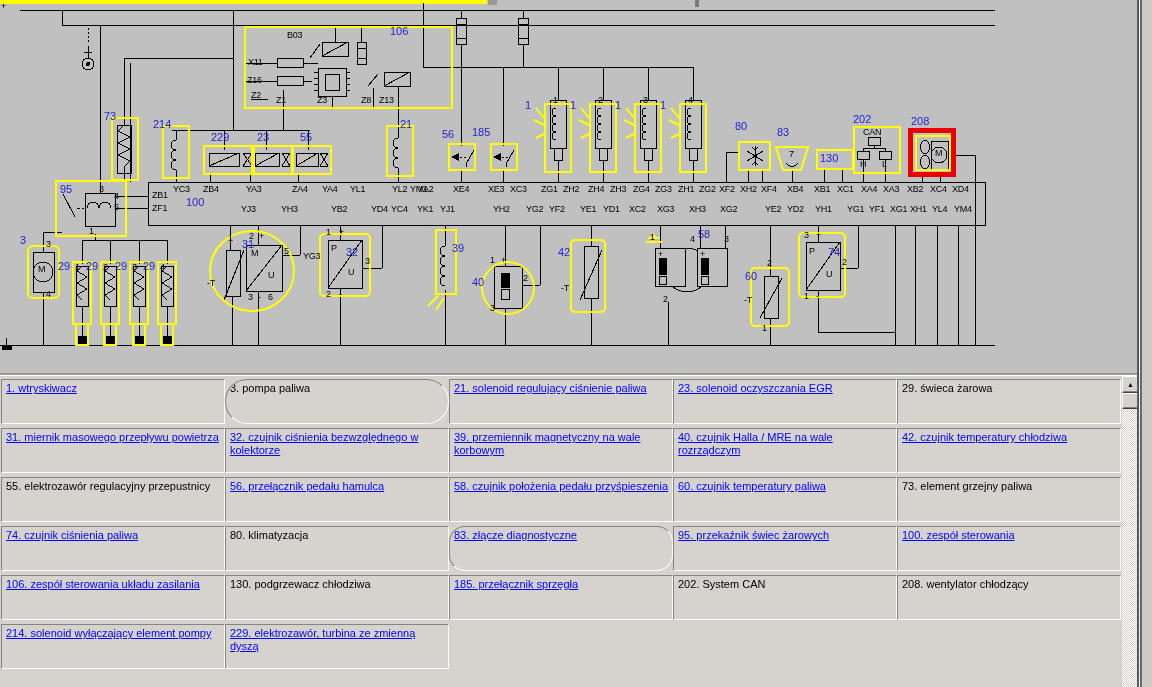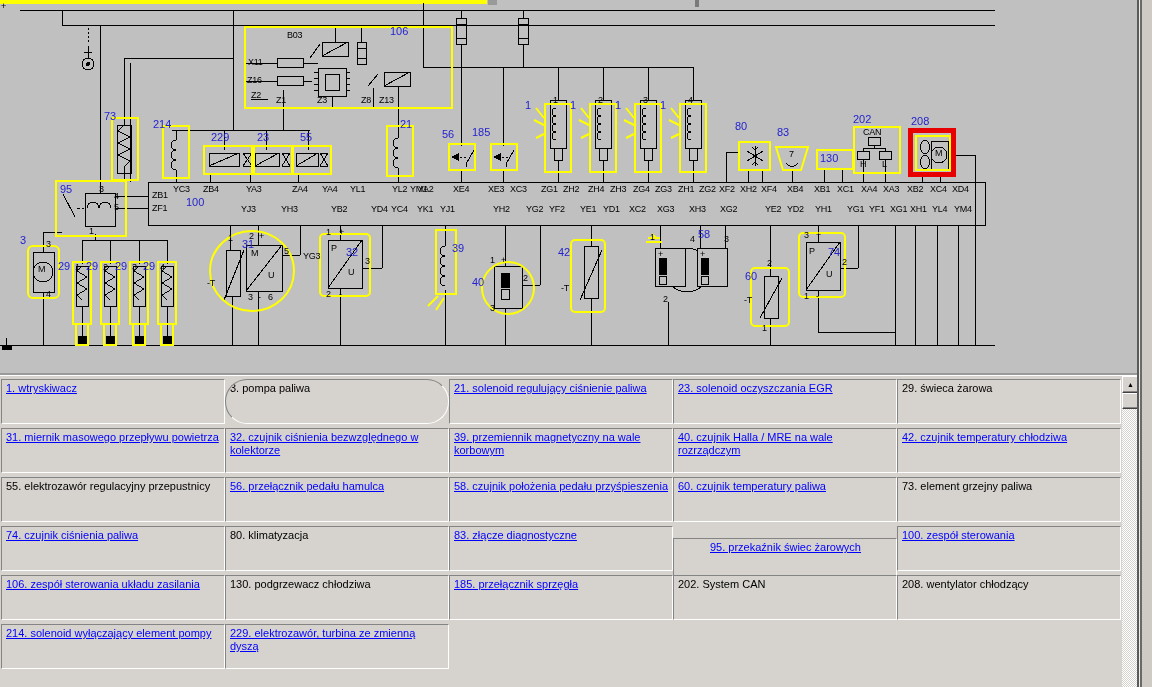--- a/index.html
+++ b/index.html
@@ -462,22 +462,22 @@
         <div class="cell" style="left: 449px; top: 52px;"><a>39. przemiennik magnetyczny na wale korbowym</a></div>
         <div class="cell" style="left: 673px; top: 52px;"><a>40. czujnik Halla / MRE na wale rozrządczym</a></div>
         <div class="cell" style="left: 897px; top: 52px;"><a>42. czujnik temperatury chłodziwa</a></div>
         <div class="cell" style="left: 1px; top: 101px;"><span class="plain">55. elektrozawór regulacyjny przepustnicy</span></div>
         <div class="cell" style="left: 225px; top: 101px;"><a>56. przełącznik pedału hamulca</a></div>
         <div class="cell" style="left: 449px; top: 101px;"><a>58. czujnik położenia pedału przyśpieszenia</a></div>
         <div class="cell" style="left: 673px; top: 101px;"><a>60. czujnik temperatury paliwa</a></div>
         <div class="cell" style="left: 897px; top: 101px;"><span class="plain">73. element grzejny paliwa</span></div>
         <div class="cell" style="left: 1px; top: 150px;"><a>74. czujnik ciśnienia paliwa</a></div>
         <div class="cell" style="left: 225px; top: 150px;"><span class="plain">80. klimatyzacja</span></div>
-        <div class="cell" style="left: 449px; top: 150px;"><a>83. złącze diagnostyczne</a></div>
-        <div class="cell" style="left: 673px; top: 162px; text-align: center;"><a>95. przekaźnik świec żarowych</a></div>
+        <div class="cell" style="left: 449px; top: 150px; border-radius: 16px;"><a>83. złącze diagnostyczne</a></div>
+        <div class="cell" style="left: 673px; top: 150px;"><a>95. przekaźnik świec żarowych</a></div>
         <div class="cell" style="left: 897px; top: 150px;"><a>100. zespół sterowania</a></div>
         <div class="cell" style="left: 1px; top: 199px;"><a>106. zespół sterowania układu zasilania</a></div>
         <div class="cell" style="left: 225px; top: 199px;"><span class="plain">130. podgrzewacz chłodziwa</span></div>
         <div class="cell" style="left: 449px; top: 199px;"><a>185. przełącznik sprzęgła</a></div>
         <div class="cell" style="left: 673px; top: 199px;"><span class="plain">202. System CAN</span></div>
         <div class="cell" style="left: 897px; top: 199px;"><span class="plain">208. wentylator chłodzący</span></div>
         <div class="cell" style="left: 1px; top: 248px;"><a>214. solenoid wyłączający element pompy</a></div>
         <div class="cell" style="left: 225px; top: 248px;"><a>229. elektrozawór, turbina ze zmienną dyszą</a></div>
       </div>
     <div id="scrollbar">

